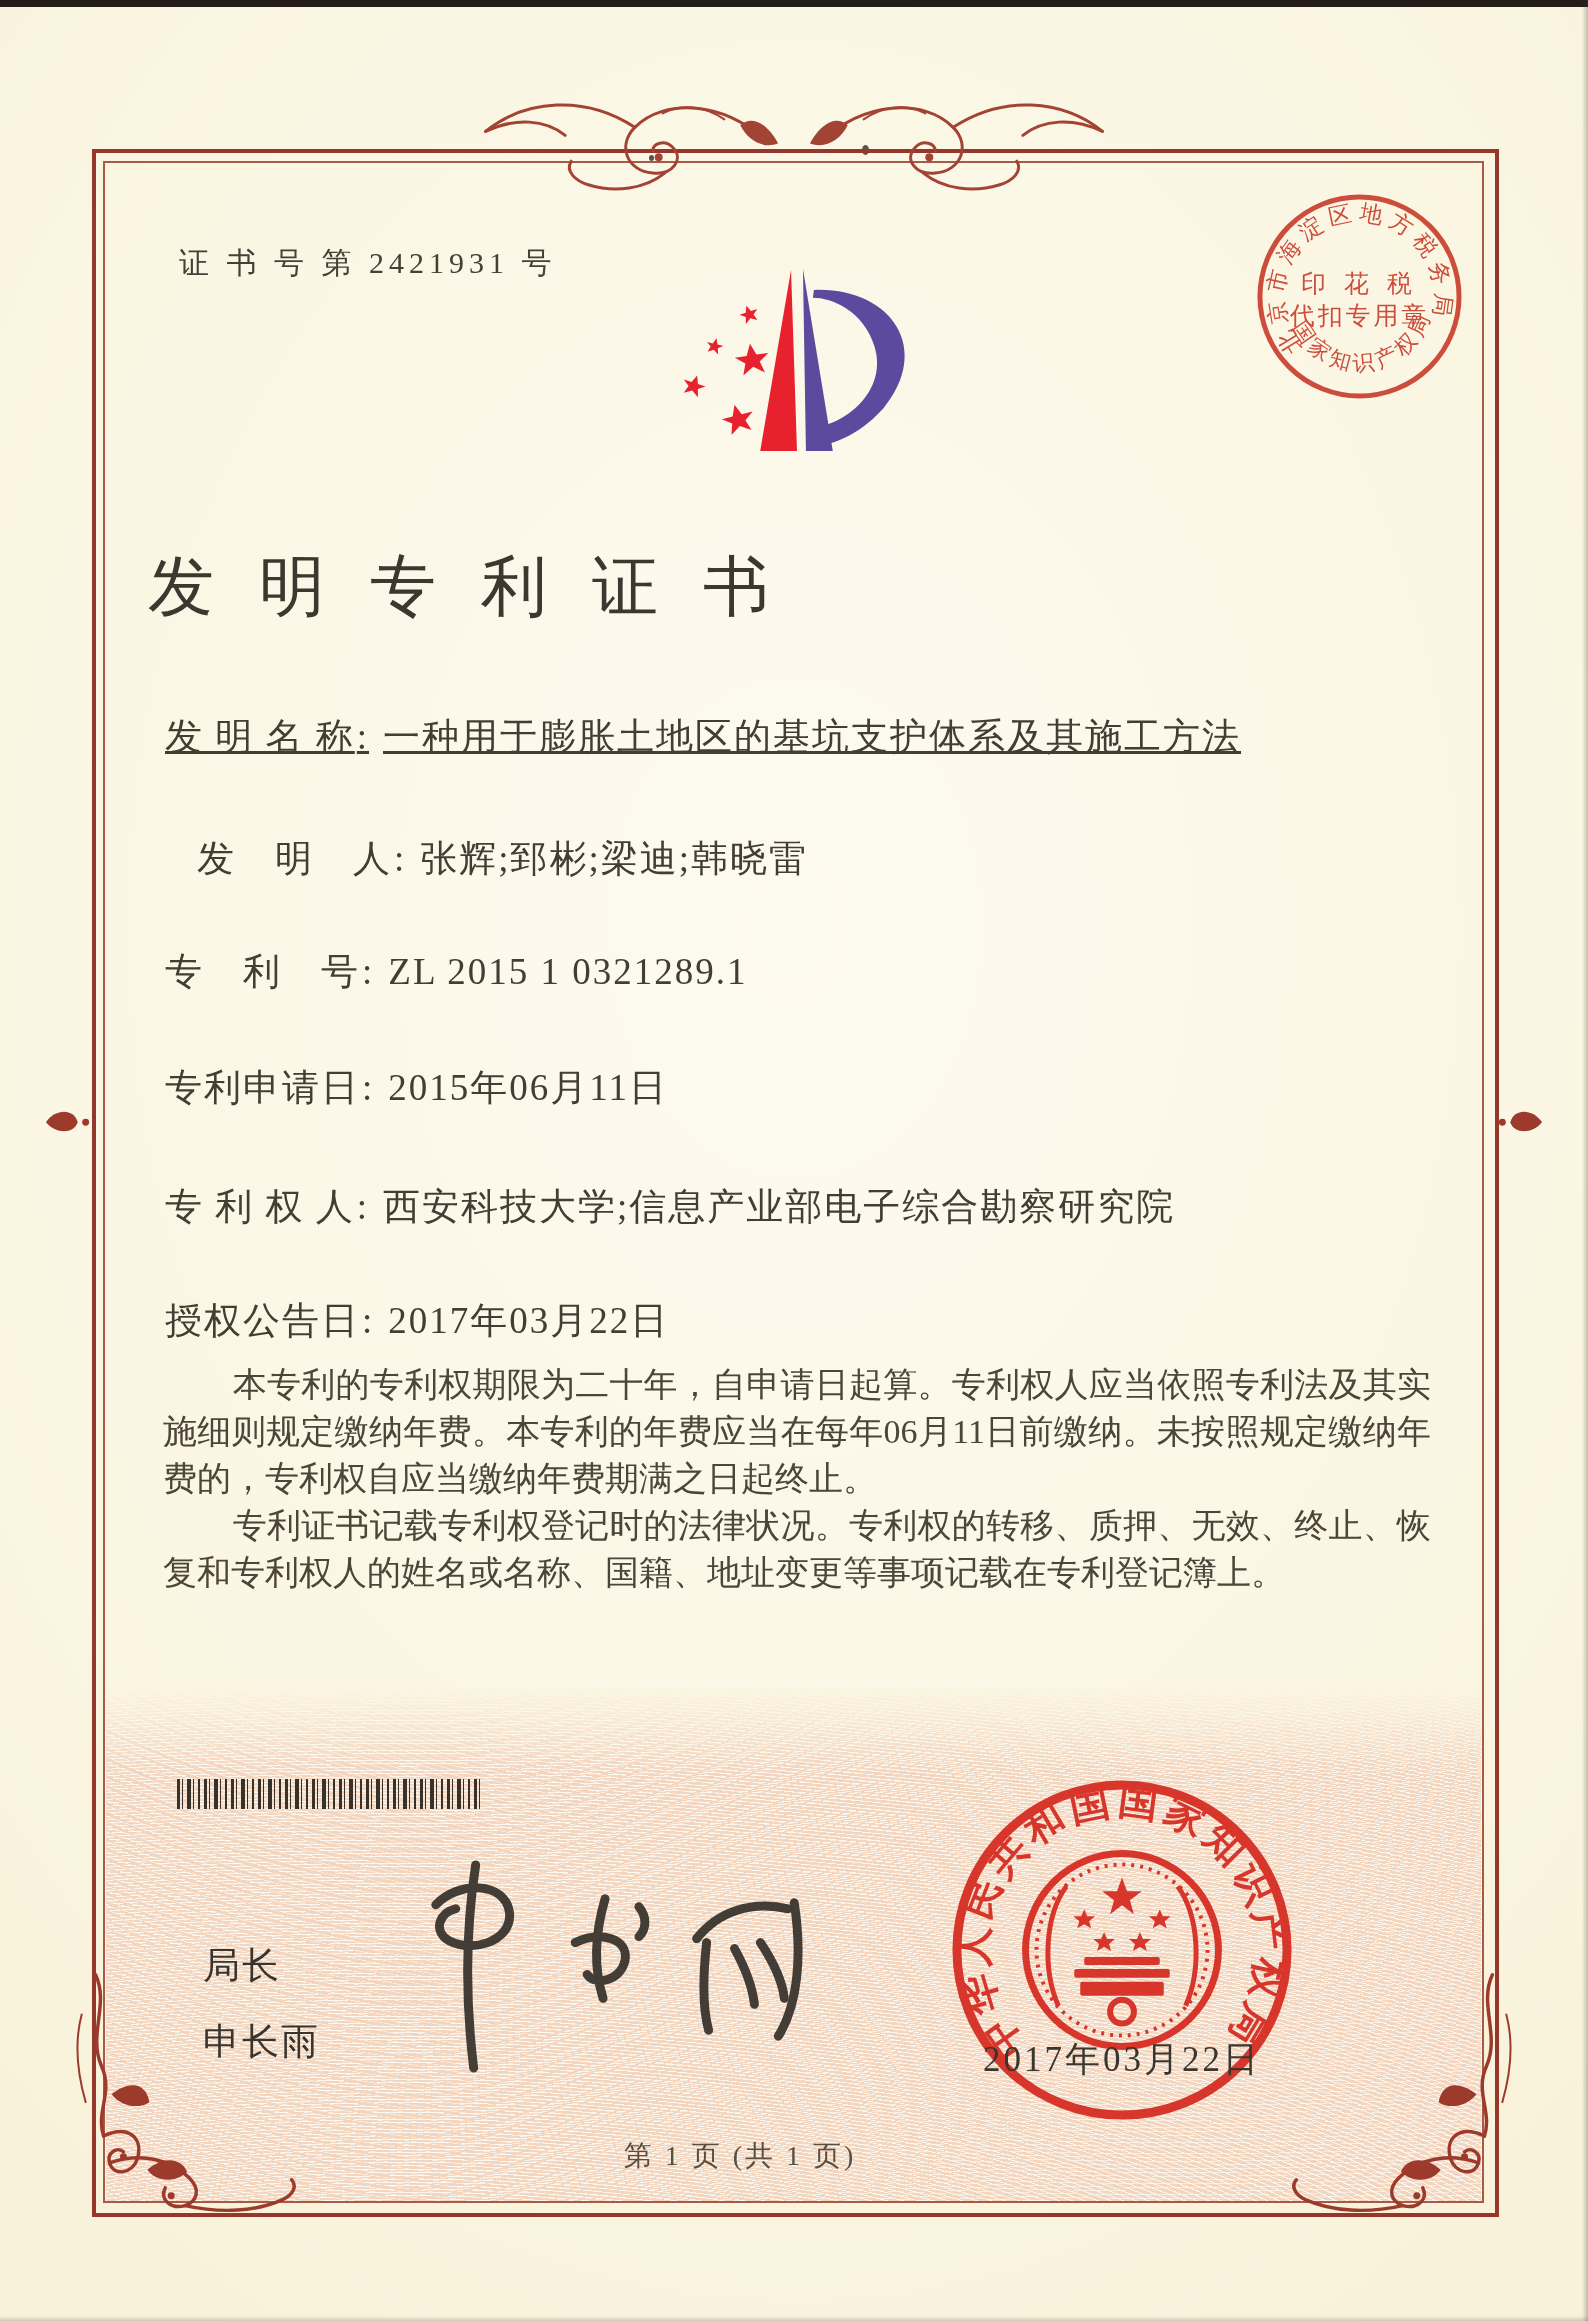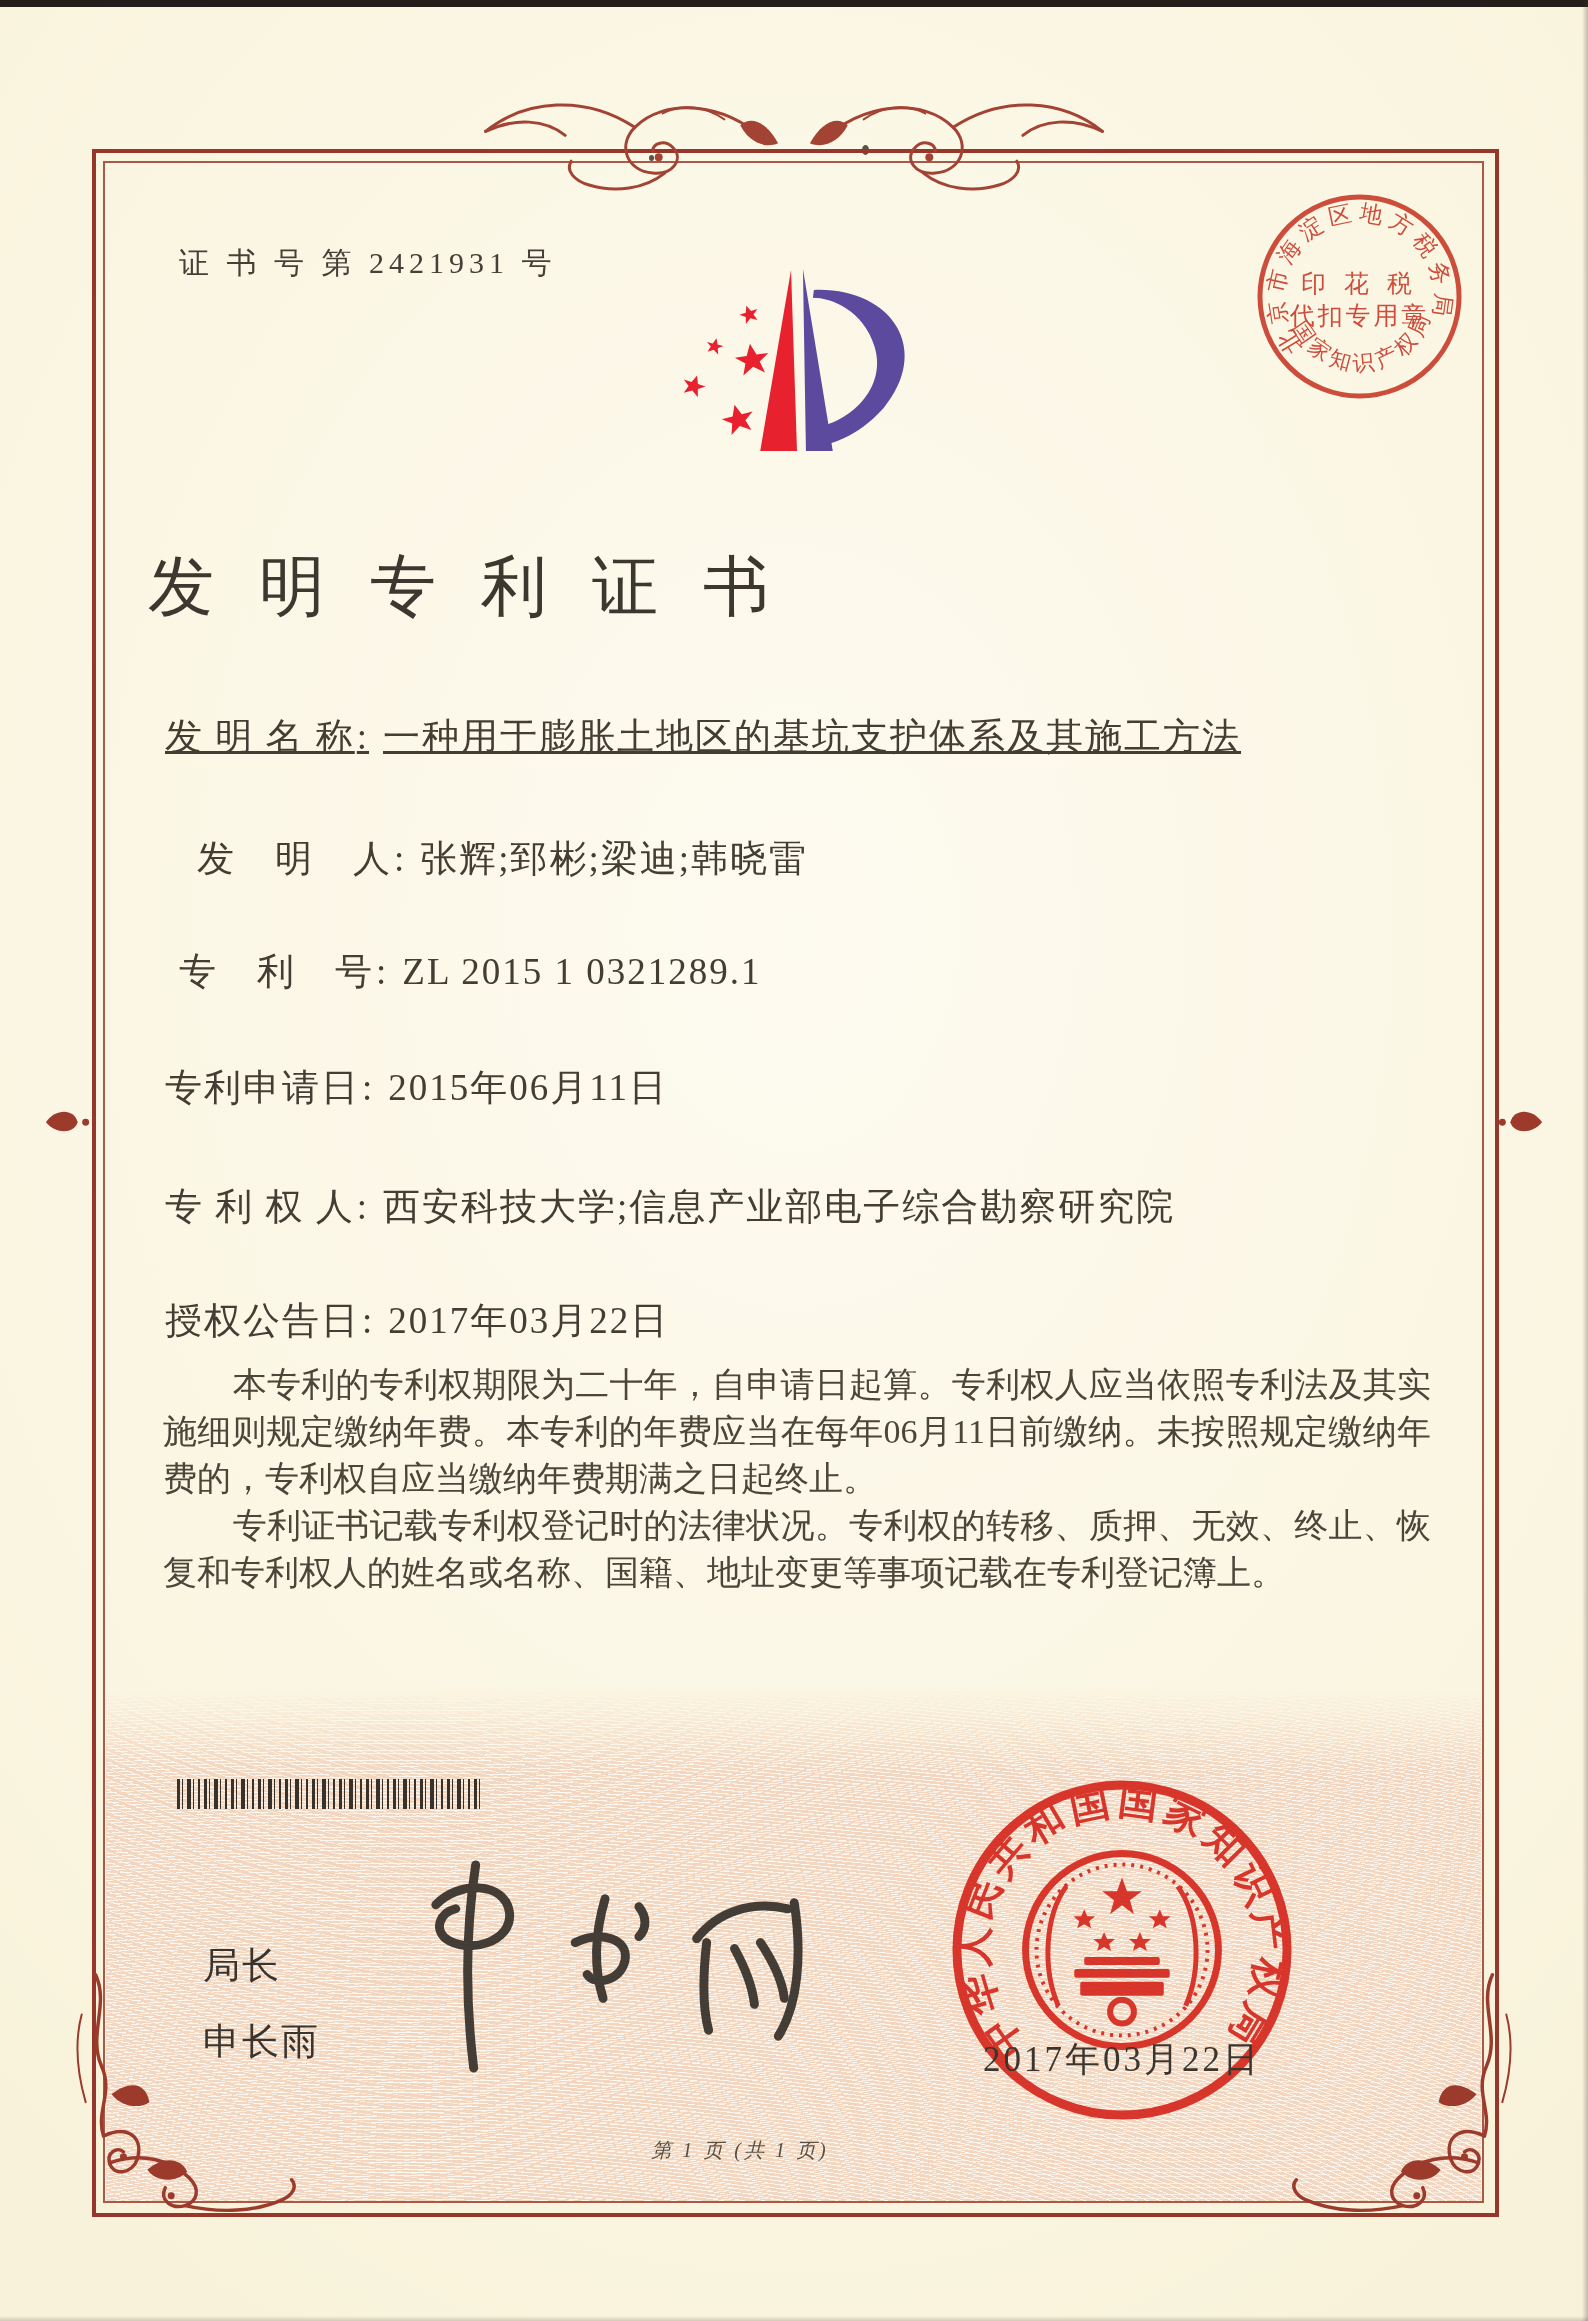--- a/index.html
+++ b/index.html
@@ -56,21 +56,21 @@
 
   .signoff{position:absolute;left:203px;top:1928px;font-size:37px;color:#3a342d;
     line-height:76px;letter-spacing:2px;}
   .signature-svg{position:absolute;left:398px;top:1847px;width:448px;height:239px;}
   .seal-svg{position:absolute;left:947px;top:1775px;width:350px;height:350px;opacity:.92;}
   .seal-date{position:absolute;left:947px;top:2036px;width:350px;text-align:center;
     font-size:35px;letter-spacing:3px;color:#3a352d;}
   .stamp-svg{position:absolute;left:1252px;top:189px;width:215px;height:215px;opacity:.9;}
   .logo-svg{position:absolute;left:637px;top:237px;width:318px;height:229px;}
   .footer{position:absolute;left:103px;top:2137px;width:1274px;text-align:center;
-    font-size:20px;color:#584f41;letter-spacing:3px;font-style:italic;}
+    font-size:28px;color:#584f41;letter-spacing:3px;}
   .ornaments{position:absolute;left:0;top:0;pointer-events:none;}
 </style>
 </head>
 <body>
 
 <div class="page">
 
   <div class="scan-top"></div>
   <div class="scan-right"></div>
   <div class="scan-bottom"></div>
@@ -121,21 +121,21 @@
     <text x="108" y="103" text-anchor="middle" font-size="25" fill="#c93b2a" letter-spacing="6">印 花 税</text>
     <text x="108" y="136" text-anchor="middle" font-size="25" fill="#c93b2a" letter-spacing="3">代扣专用章</text>
   </svg>
 
   <div class="field" style="top:712px;text-decoration:underline;">
     <span class="lab">发 明 名 称</span><span class="colon">:</span><span class="val">一种用于膨胀土地区的基坑支护体系及其施工方法</span>
   </div>
   <div class="field" style="top:834px;margin-left:32px;">
     <span class="lab">发　明　人</span><span class="colon">:</span><span class="val">张辉;郅彬;梁迪;韩晓雷</span>
   </div>
-  <div class="field" style="top:947px;margin-left:14px;">
+  <div class="field" style="top:947px;">
     <span class="lab">专　利　号</span><span class="colon">:</span><span class="val">ZL 2015 1 0321289.1</span>
   </div>
   <div class="field" style="top:1063px;">
     <span class="lab">专利申请日</span><span class="colon">:</span><span class="val">2015年06月11日</span>
   </div>
   <div class="field" style="top:1182px;">
     <span class="lab">专 利 权 人</span><span class="colon">:</span><span class="val">西安科技大学;信息产业部电子综合勘察研究院</span>
   </div>
   <div class="field" style="top:1296px;">
     <span class="lab">授权公告日</span><span class="colon">:</span><span class="val">2017年03月22日</span>

